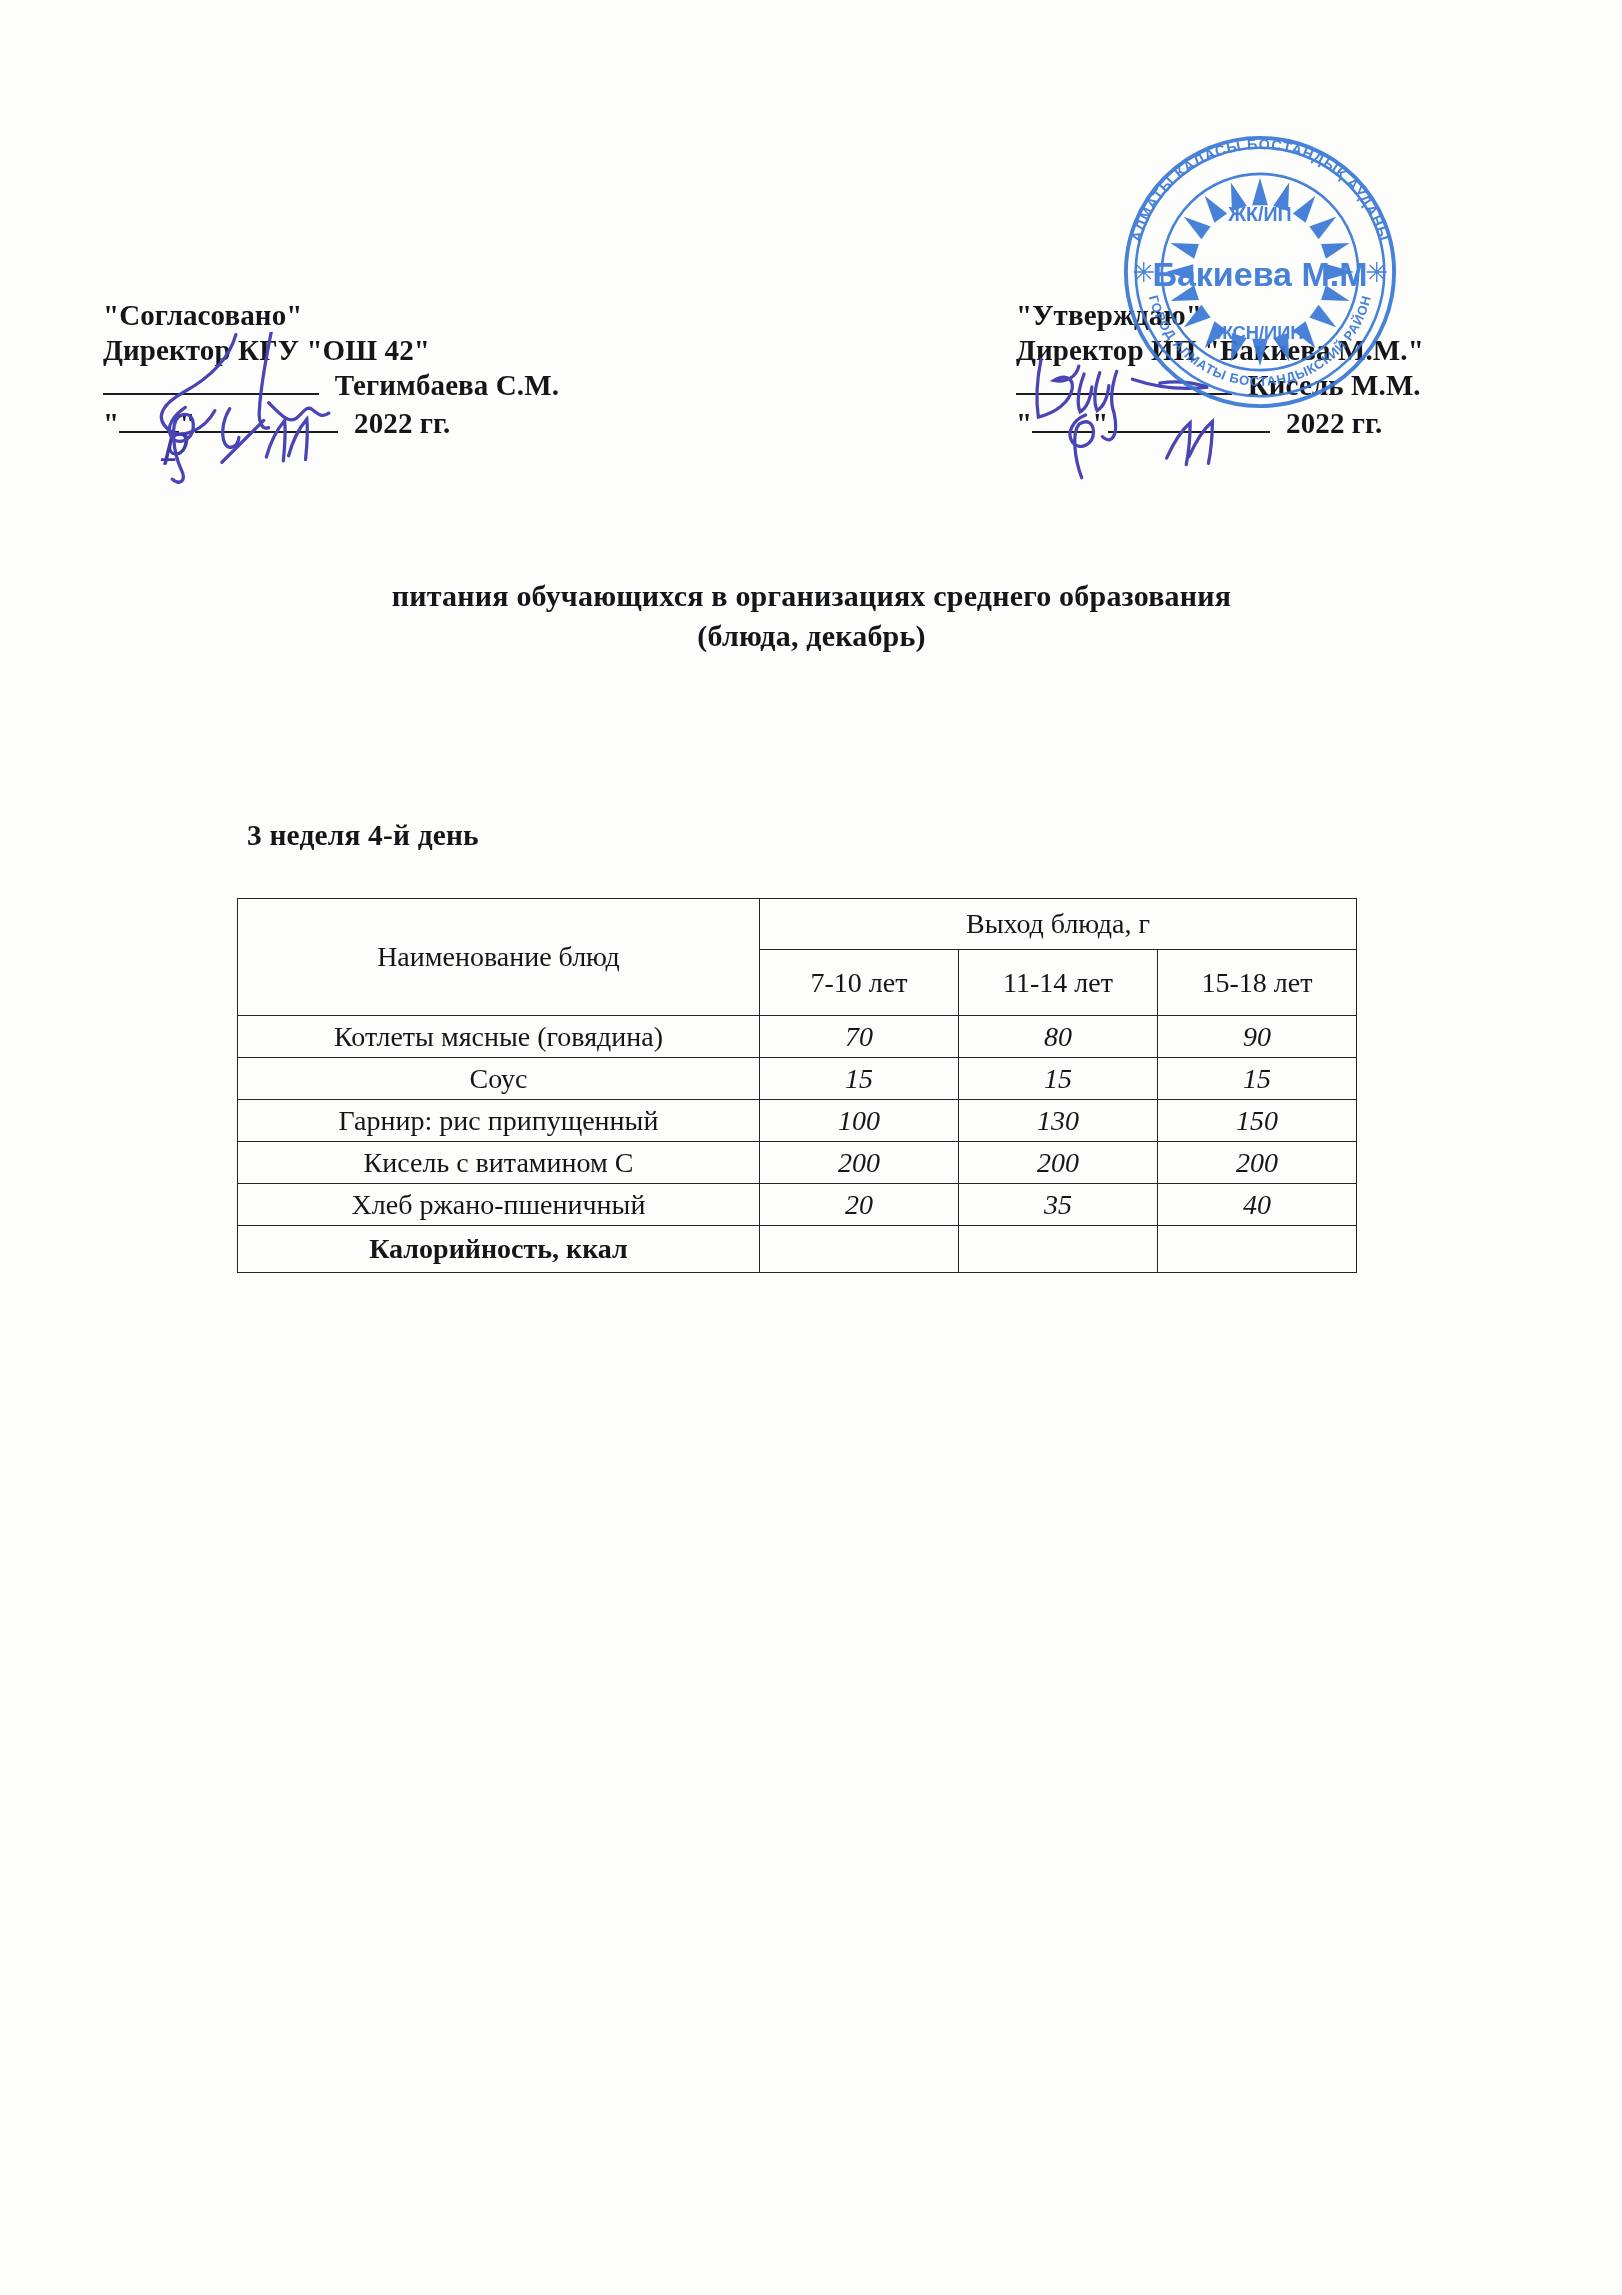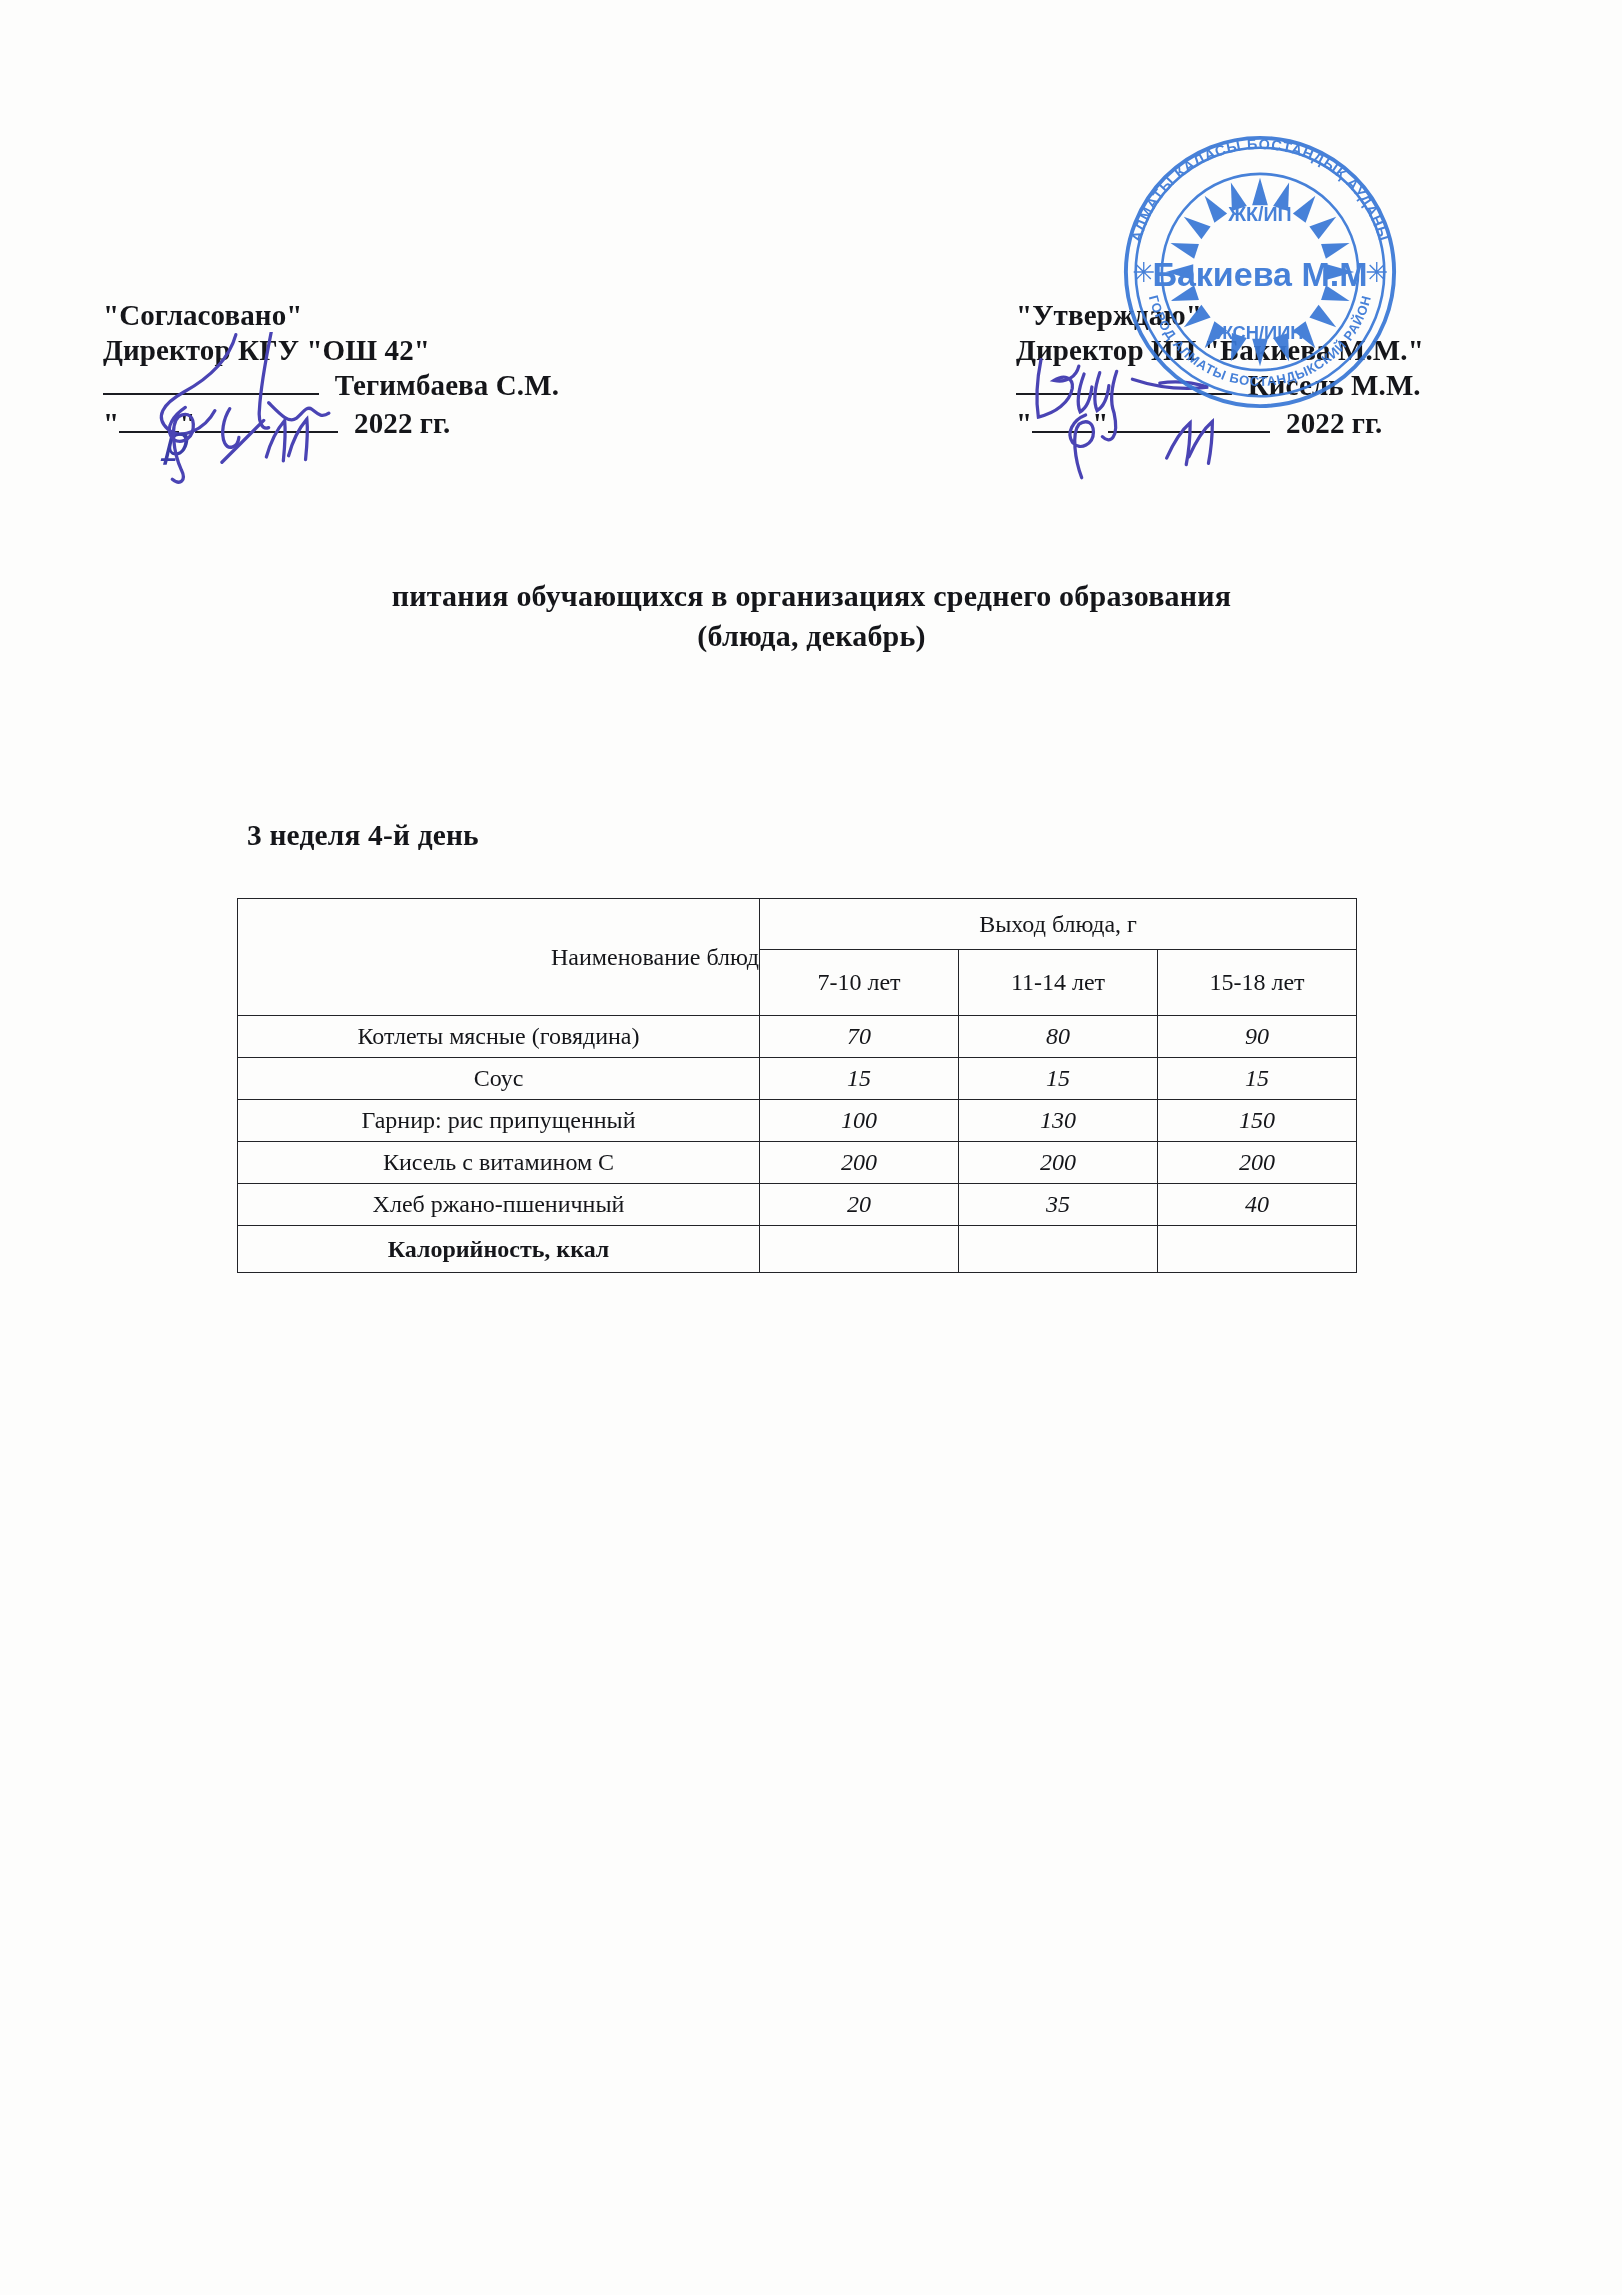--- a/index.html
+++ b/index.html
@@ -111,30 +111,30 @@
     width: 1120px;
   }
   table.menu {
     border-collapse: collapse;
     width: 1120px;
     table-layout: fixed;
     background: transparent;
   }
   table.menu th, table.menu td {
     border: 1.3px solid #232428;
-    font-size: 24px;
+    font-size: 28px;
     font-weight: normal;
     padding: 0;
     color: #15161a;
   }
   col.c-name { width: 522px; }
   col.c-age  { width: 199px; }
 
   th.h-name {
-    text-align: right;
+    text-align: center;
     font-weight: bold;
     font-size: 29px;
     height: 116px;
     vertical-align: middle;
   }
   th.h-out {
     text-align: center;
     font-weight: bold;
     font-size: 29px;
     height: 50px;

